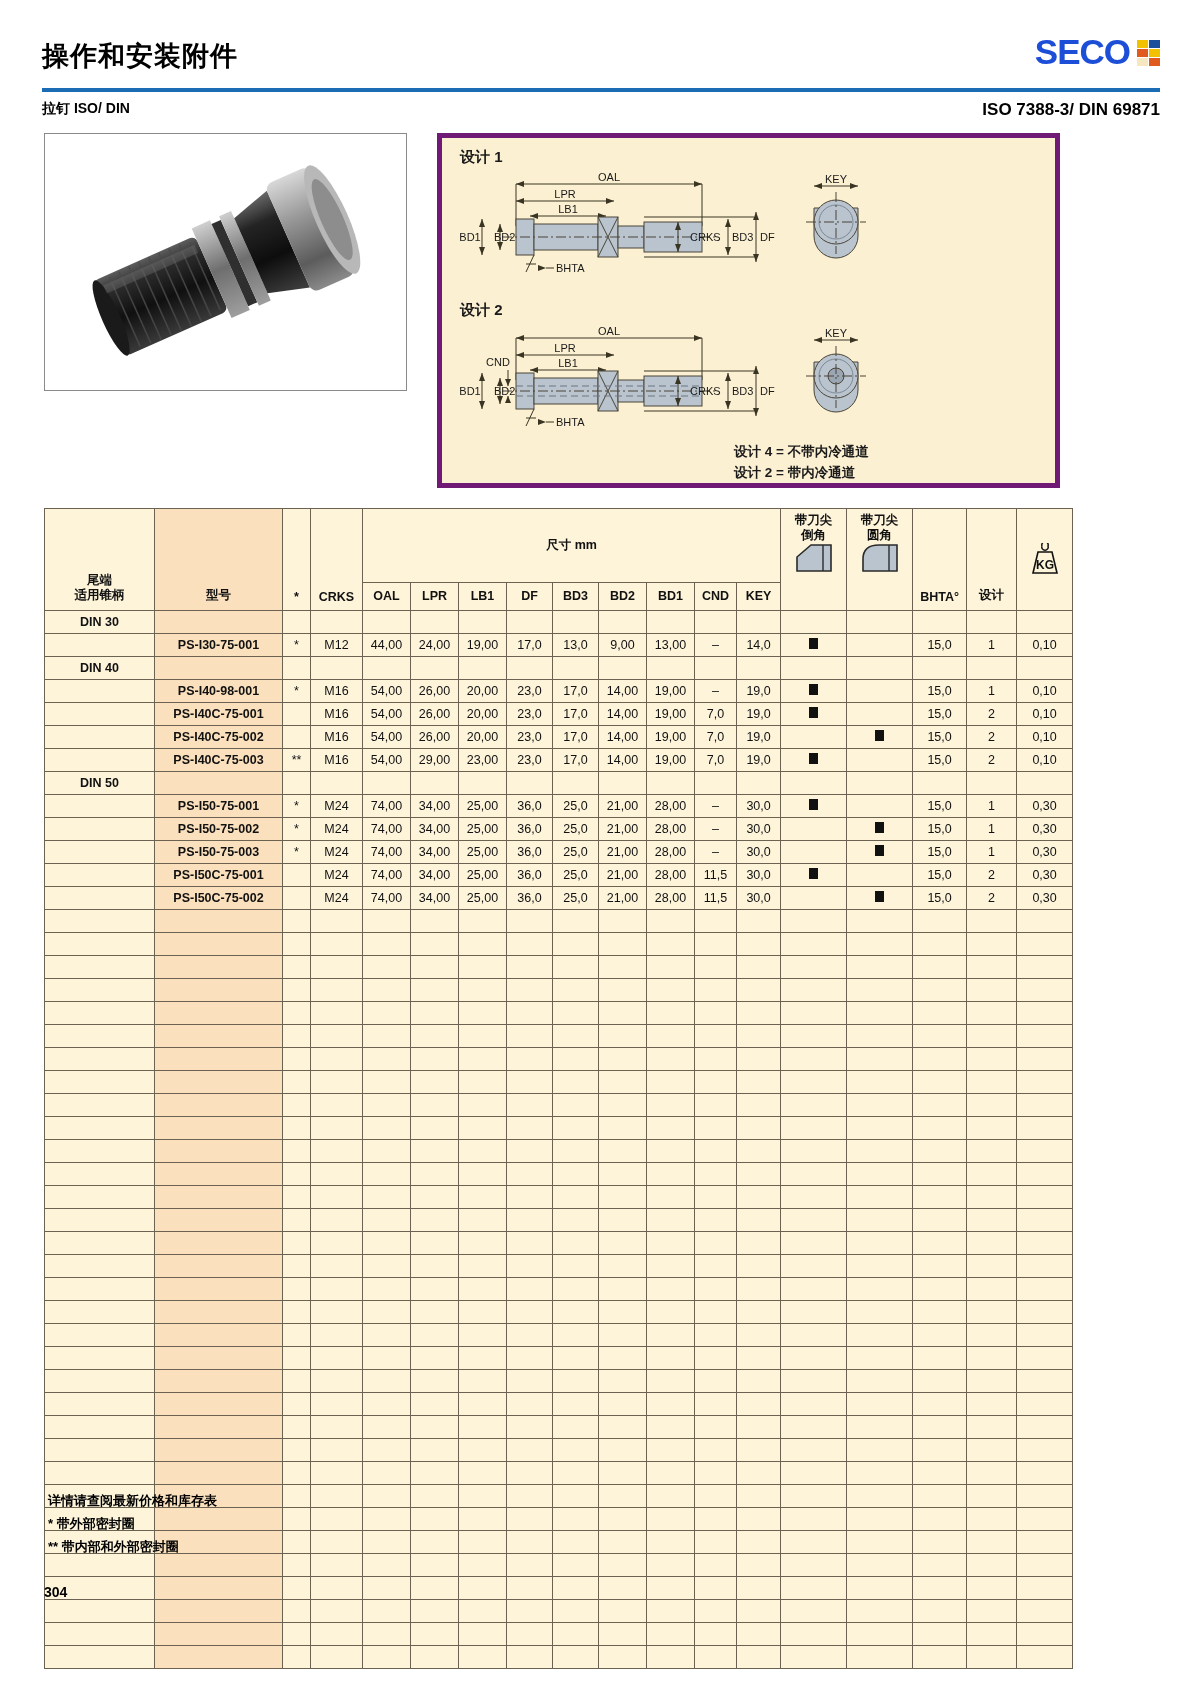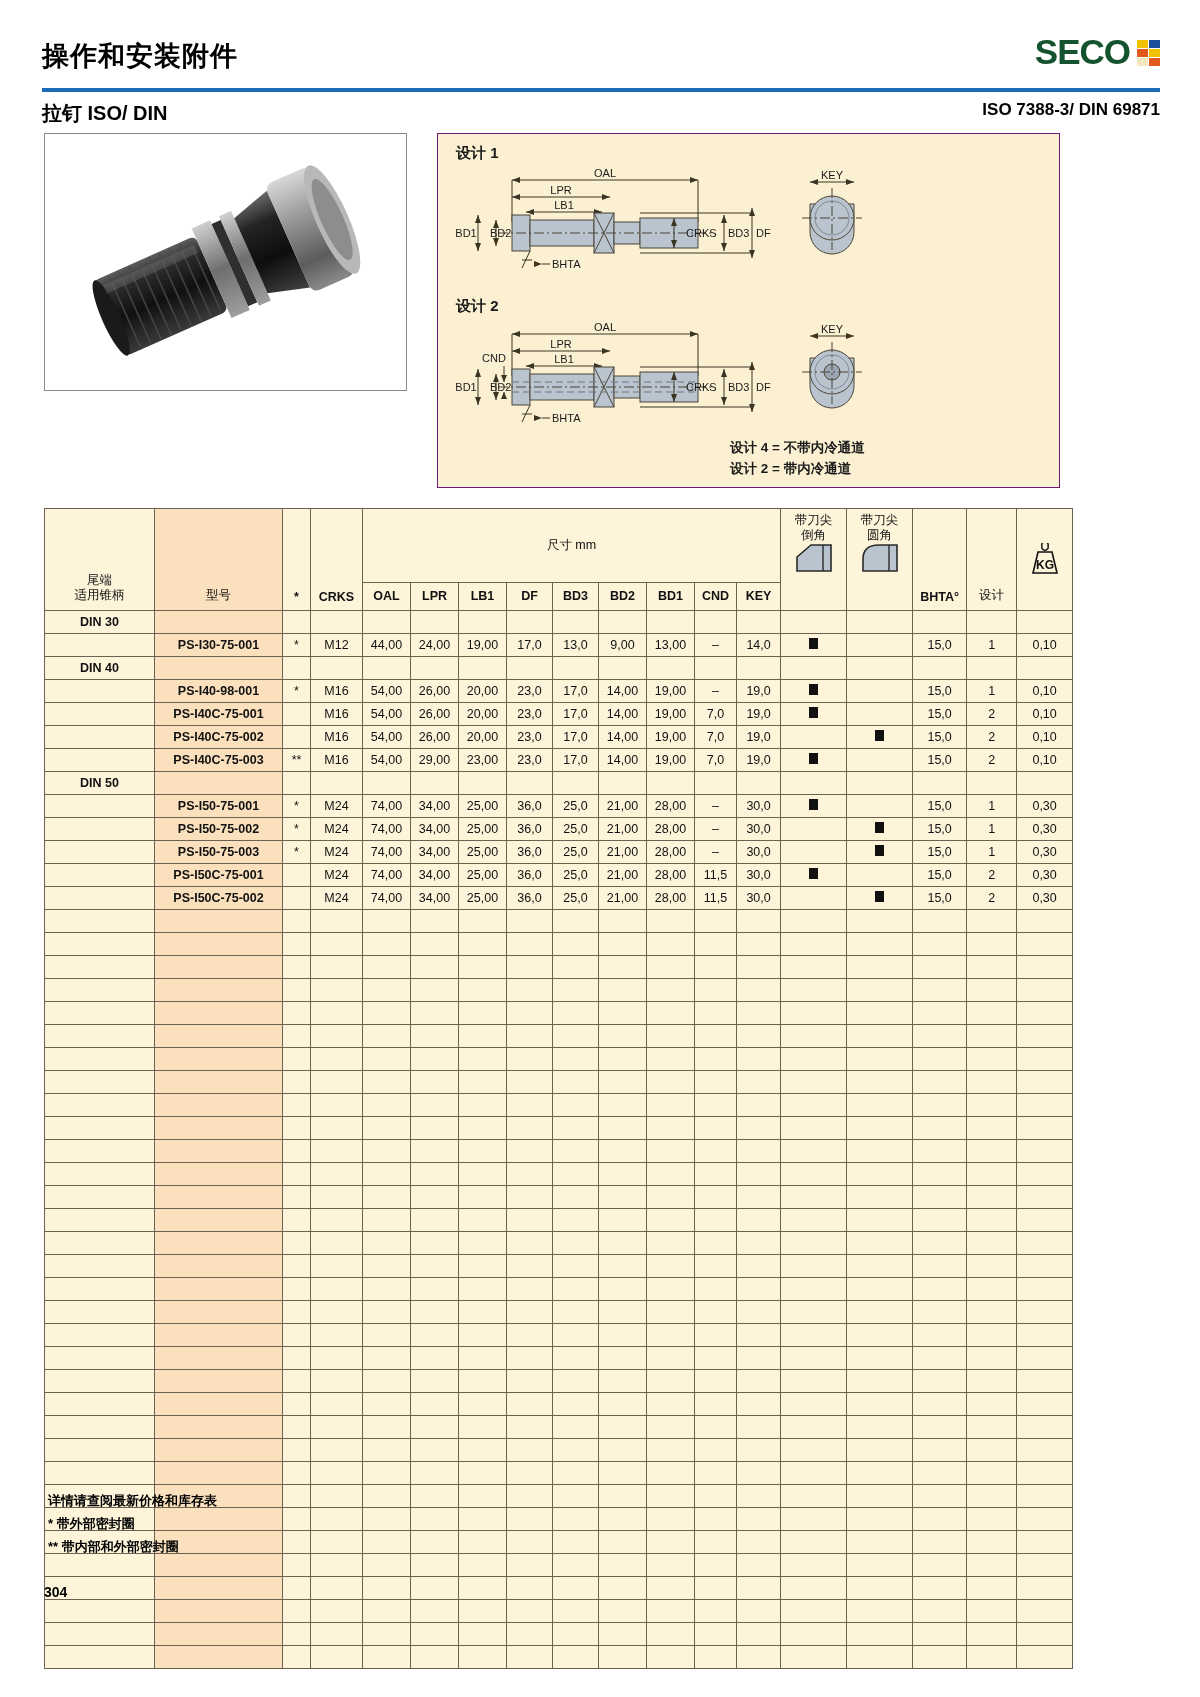--- a/index.html
+++ b/index.html
@@ -30,21 +30,21 @@
   .brand {
     position: absolute;
     right: 0; top: 6px;
     display: flex;
     align-items: center;
     gap: 7px;
   }
   .brand-word {
     font-size: 35px;
     font-weight: bold;
-    color: #14532d;
+    color: #1d4ed8;
     letter-spacing: -1px;
     font-family: "Liberation Sans", sans-serif;
     line-height: 1;
   }
   .brand-squares {
     display: grid;
     grid-template-columns: 11px 11px;
     grid-template-rows: 8px 8px 8px;
     gap: 1px;
     margin-top: 2px;
@@ -53,21 +53,21 @@
 
   .rule {
     position: absolute;
     left: 42px; top: 88px;
     width: 1118px; height: 4px;
     background: #1b6cb5;
   }
   .subtitle {
     position: absolute;
     left: 42px; top: 100px;
-    font-size: 20px;
+    font-size: 14px;
     font-weight: bold;
   }
   .std-ref {
     position: absolute;
     right: 40px; top: 100px;
     font-size: 17px;
     font-weight: bold;
   }
 
   
@@ -83,21 +83,21 @@
     position: absolute;
     inset: 0;
     background: #ffffff;
   }
 
   
   .diagram-box {
     position: absolute;
     left: 437px; top: 133px;
     width: 623px; height: 355px;
-    border: 1px solid #701a75;
+    border: 5px solid #701a75;
     background: #fbf0d2;
   }
   .design-label {
     position: absolute;
     font-size: 15px;
     font-weight: bold;
     color: #1a1a1a;
   }
   .legend-line {
     position: absolute;
@@ -123,21 +123,21 @@
     border: 1px solid #6b6252;
     font-size: 12.5px;
     padding: 0;
     text-align: center;
     vertical-align: middle;
     color: #111;
     background: #fdf4da;
     height: 23px;
   }
   th.hd { font-weight: bold; font-size: 14px; }
-  th.hd-cn { font-weight: normal; font-size: 13.5px; line-height: 1.25; }
+  th.hd-cn { font-weight: bold; font-size: 13.5px; line-height: 1.25; }
   .col-model { background: #fbe0bd !important; }
   td.model-cell {
     background: #fbe0bd !important;
     text-align: left;
     padding-left: 16px;
     font-weight: bold;
     font-size: 13px;
   }
   td.group-cell {
     text-align: left;

